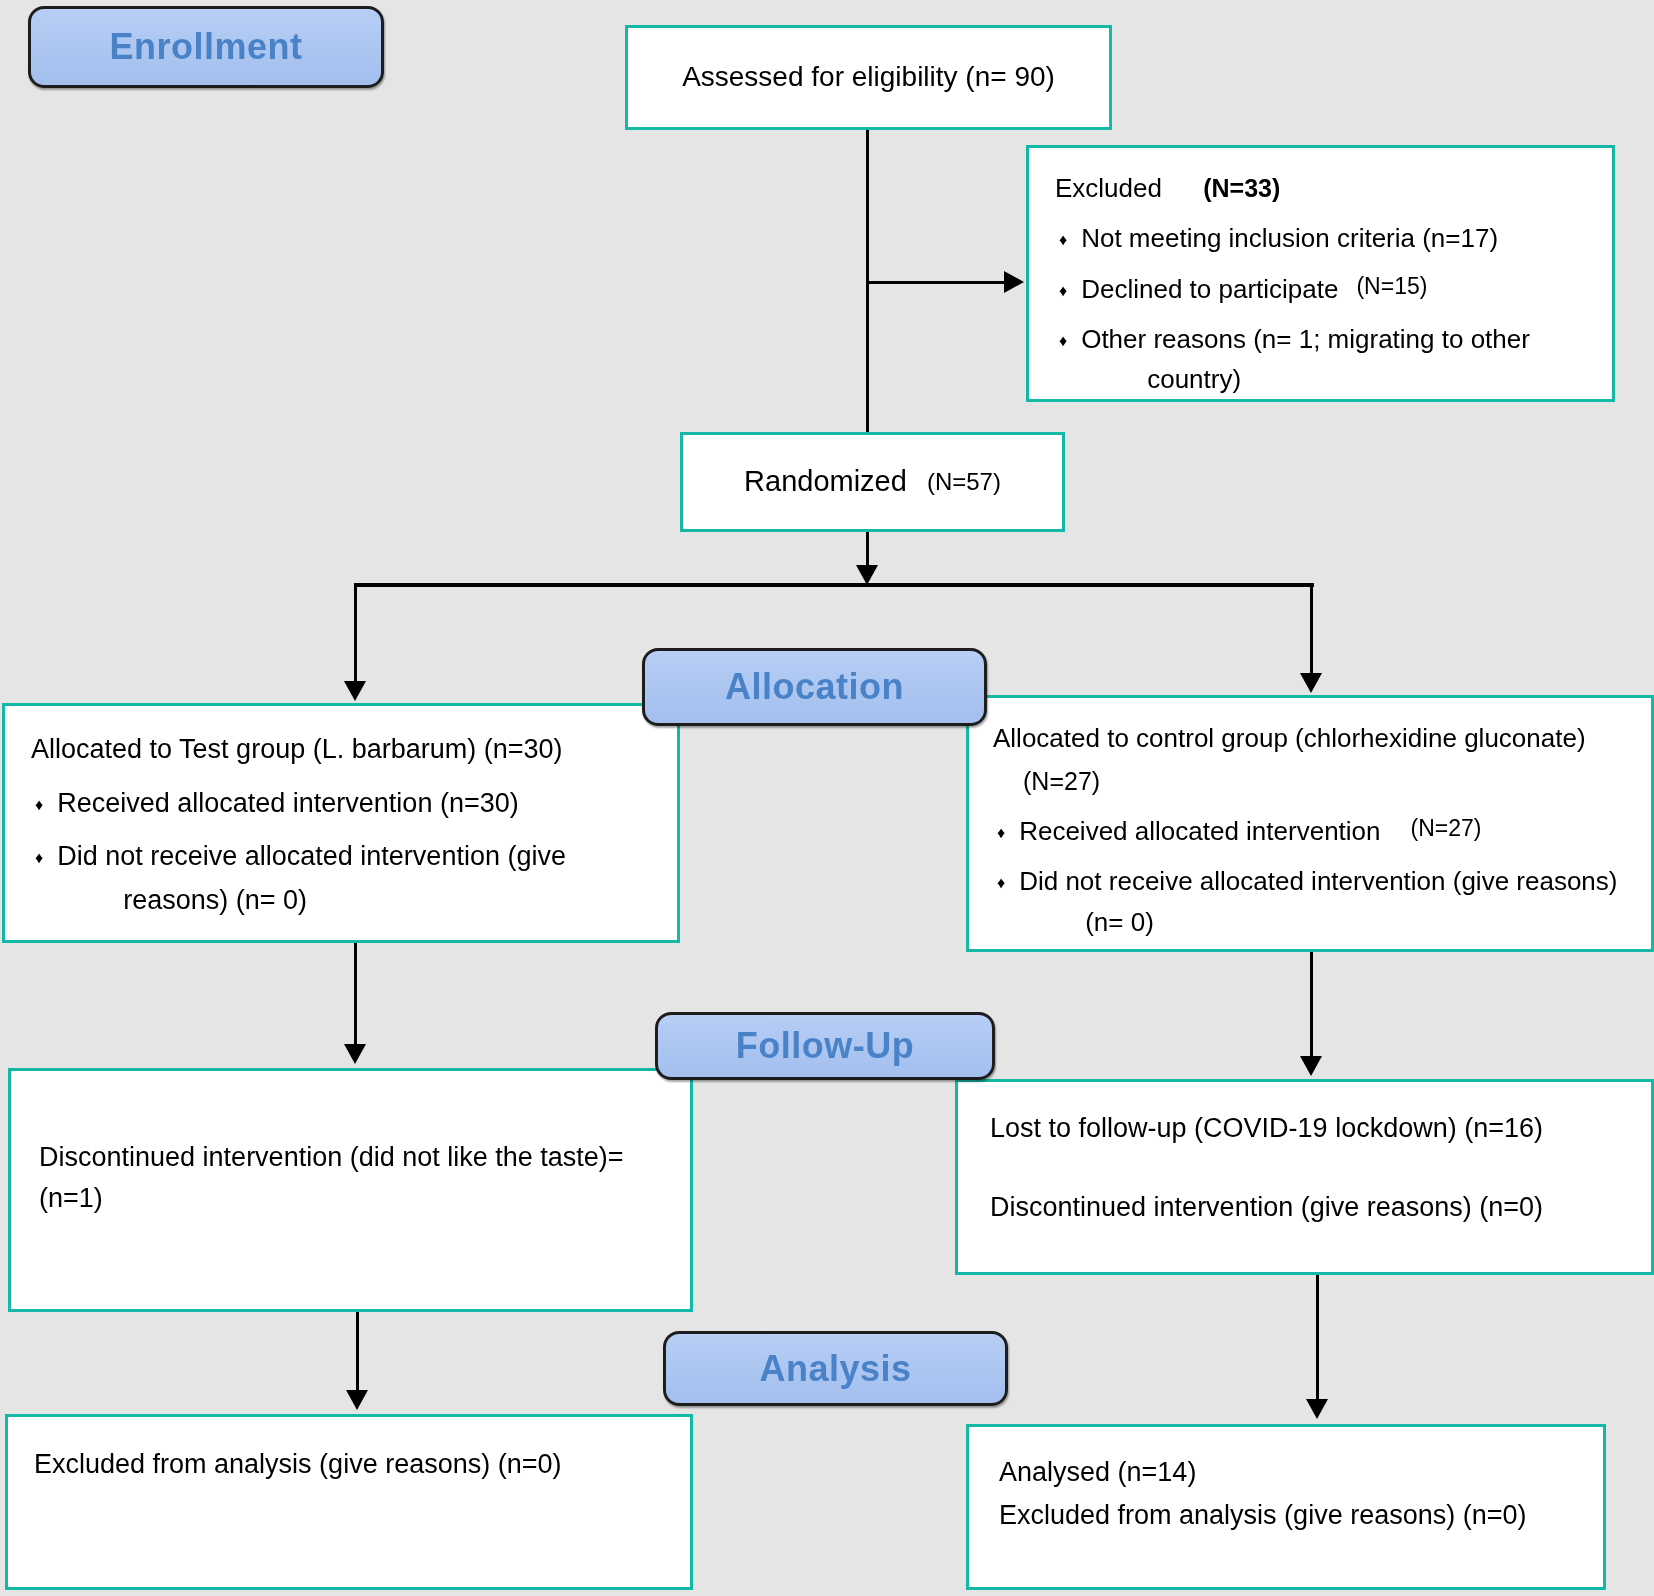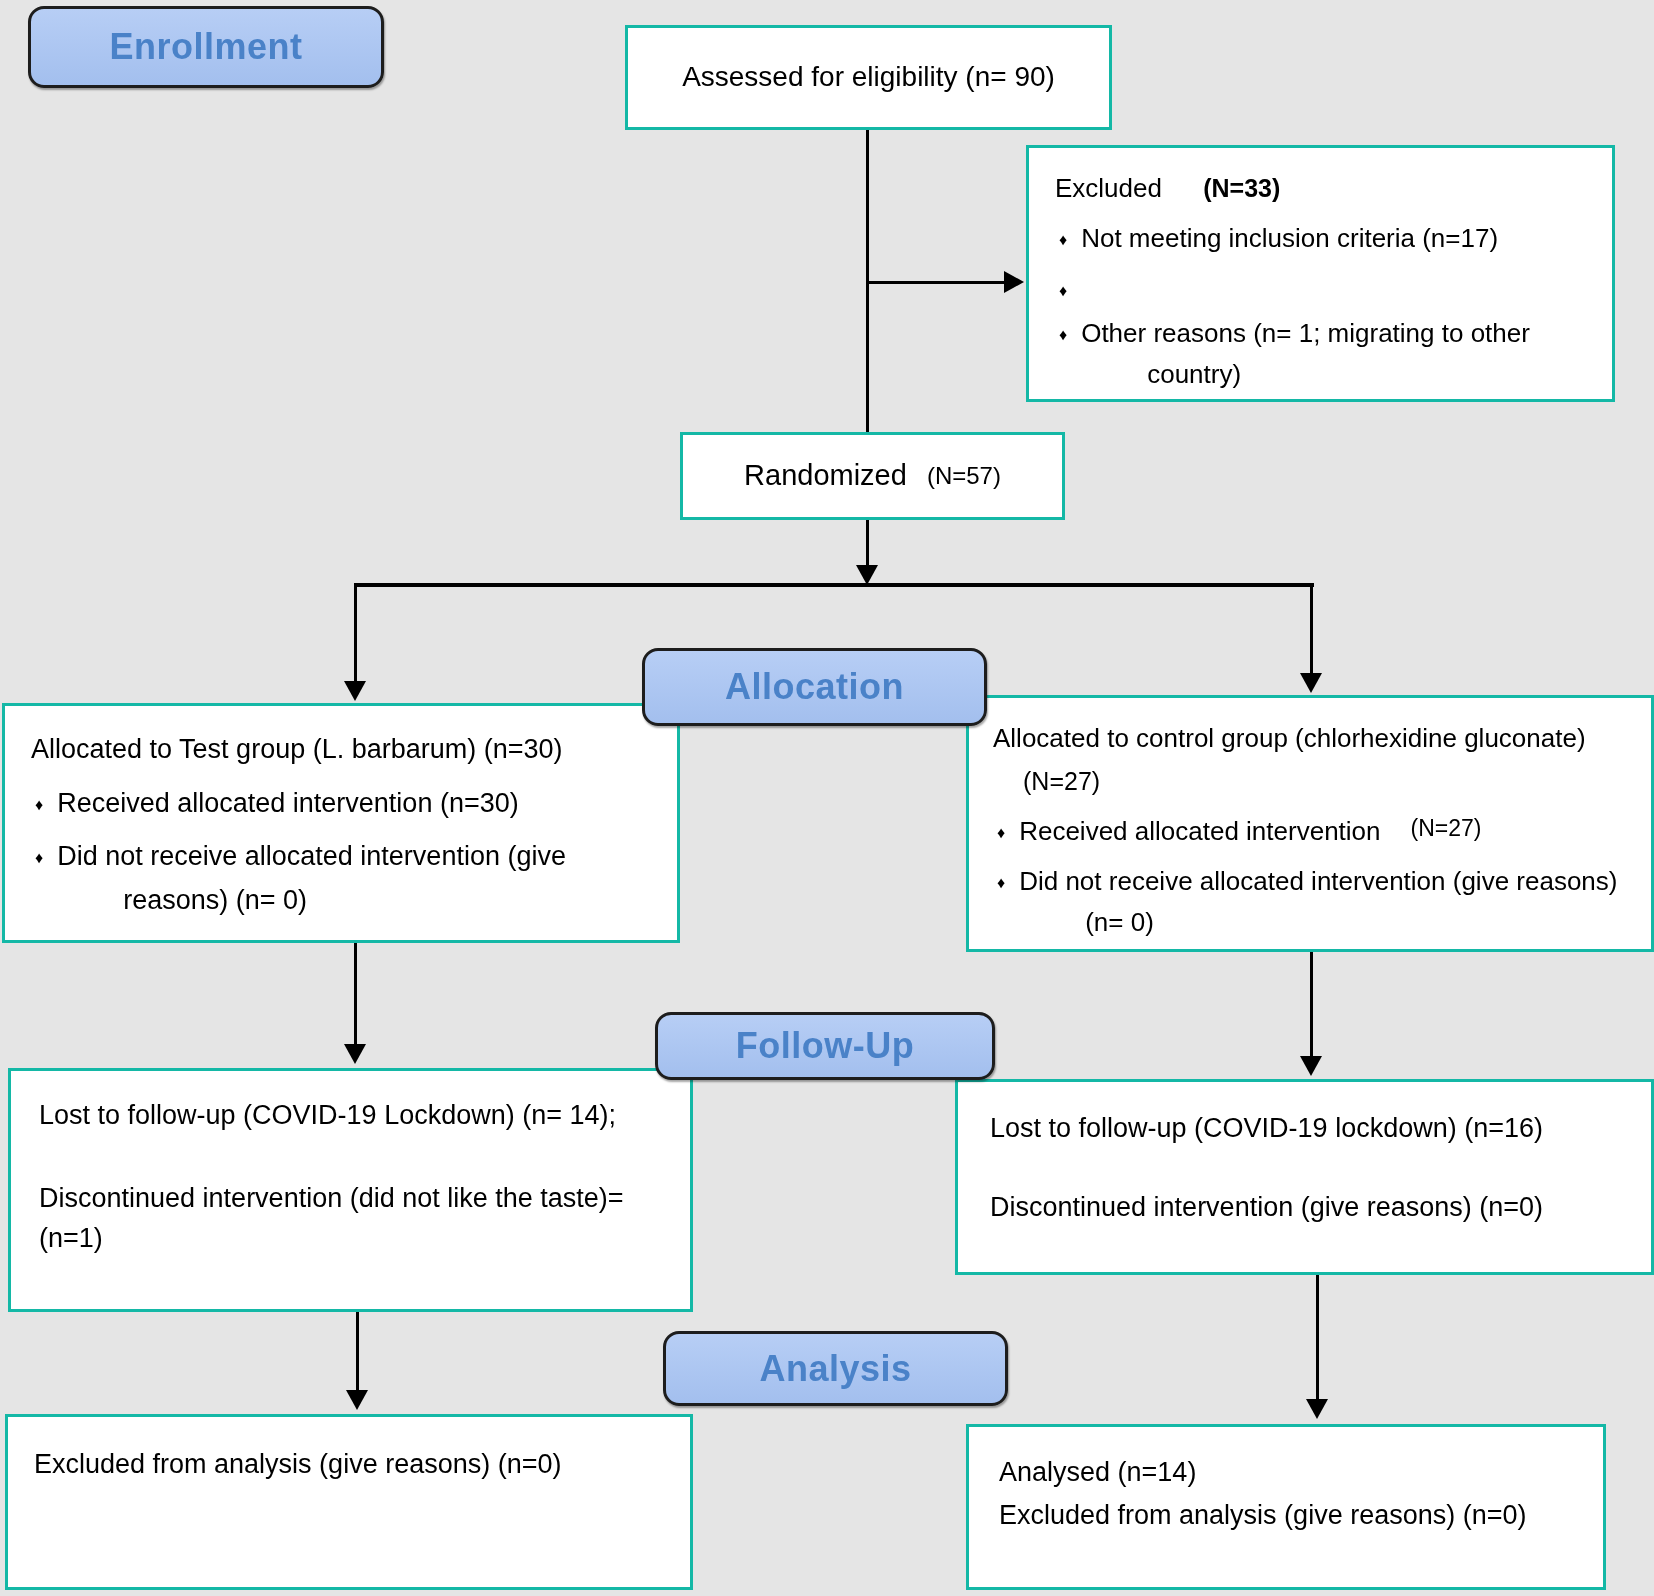--- a/index.html
+++ b/index.html
@@ -82,28 +82,29 @@
     <div class="headrow">
       <span>Excluded</span>
       <span class="nval" style="margin-left:34px">(N=33)</span>
     </div>
     <div class="bullet">
       <span class="diam">♦</span>
       <span class="btext"><span>Not meeting inclusion criteria (n=17)</span><span class="nval"></span></span>
     </div>
     <div class="bullet">
       <span class="diam">♦</span>
+      <span class="btext"><span>Declined to participate</span><span class="nval">(N=15)</span></span>
     </div>
     <div class="bullet">
       <span class="diam">♦</span>
       <span class="btext"><span>Other reasons (n= 1; migrating to other country)</span><span class="nval"></span></span>
     </div>
   </div>
 
-  <div class="box center" style="left:680px;top:432px;width:385px;height:88px">
+  <div class="box center" style="left:680px;top:432px;width:385px;height:100px">
     <span class="rz-main">Randomized</span>
     <span class="rz-n">(N=57)</span>
   </div>
 
   <div class="box" style="left:2px;top:703px;width:678px;height:240px;padding:22px 18px 16px 26px;line-height:1.62">
     <div>Allocated to Test group (L. barbarum) (n=30)</div>
     <div class="bullet">
       <span class="diam">♦</span>
       <span class="btext"><span>Received allocated intervention (n=30)</span><span class="nval"></span></span>
     </div>
@@ -120,21 +121,20 @@
       <span class="diam">♦</span>
       <span class="btext"><span>Received allocated intervention</span><span class="nval" style="margin-left:30px">(N=27)</span></span>
     </div>
     <div class="bullet">
       <span class="diam">♦</span>
       <span class="btext"><span>Did not receive allocated intervention (give reasons) (n= 0)</span><span class="nval"></span></span>
     </div>
   </div>
 
   <div class="box" style="left:8px;top:1068px;width:685px;height:244px;padding:24px 22px 0 28px;line-height:1.5">
-    <div>Lost to follow-up (COVID-19 Lockdown) (n= 14);</div>
     <div class="gap2">Discontinued intervention (did not like the taste)=(n=1)</div>
   </div>
 
   <div class="box" style="left:955px;top:1079px;width:699px;height:196px;padding:26px 16px 0 32px;line-height:1.5">
     <div>Lost to follow-up (COVID-19 lockdown) (n=16)</div>
     <div class="gap2" style="margin-top:38px">Discontinued intervention (give reasons) (n=0)</div>
   </div>
 
   <div class="box" style="left:5px;top:1414px;width:688px;height:176px;padding:26px 18px 0 26px;line-height:1.6">
     <div>Excluded from analysis (give reasons) (n=0)</div>

